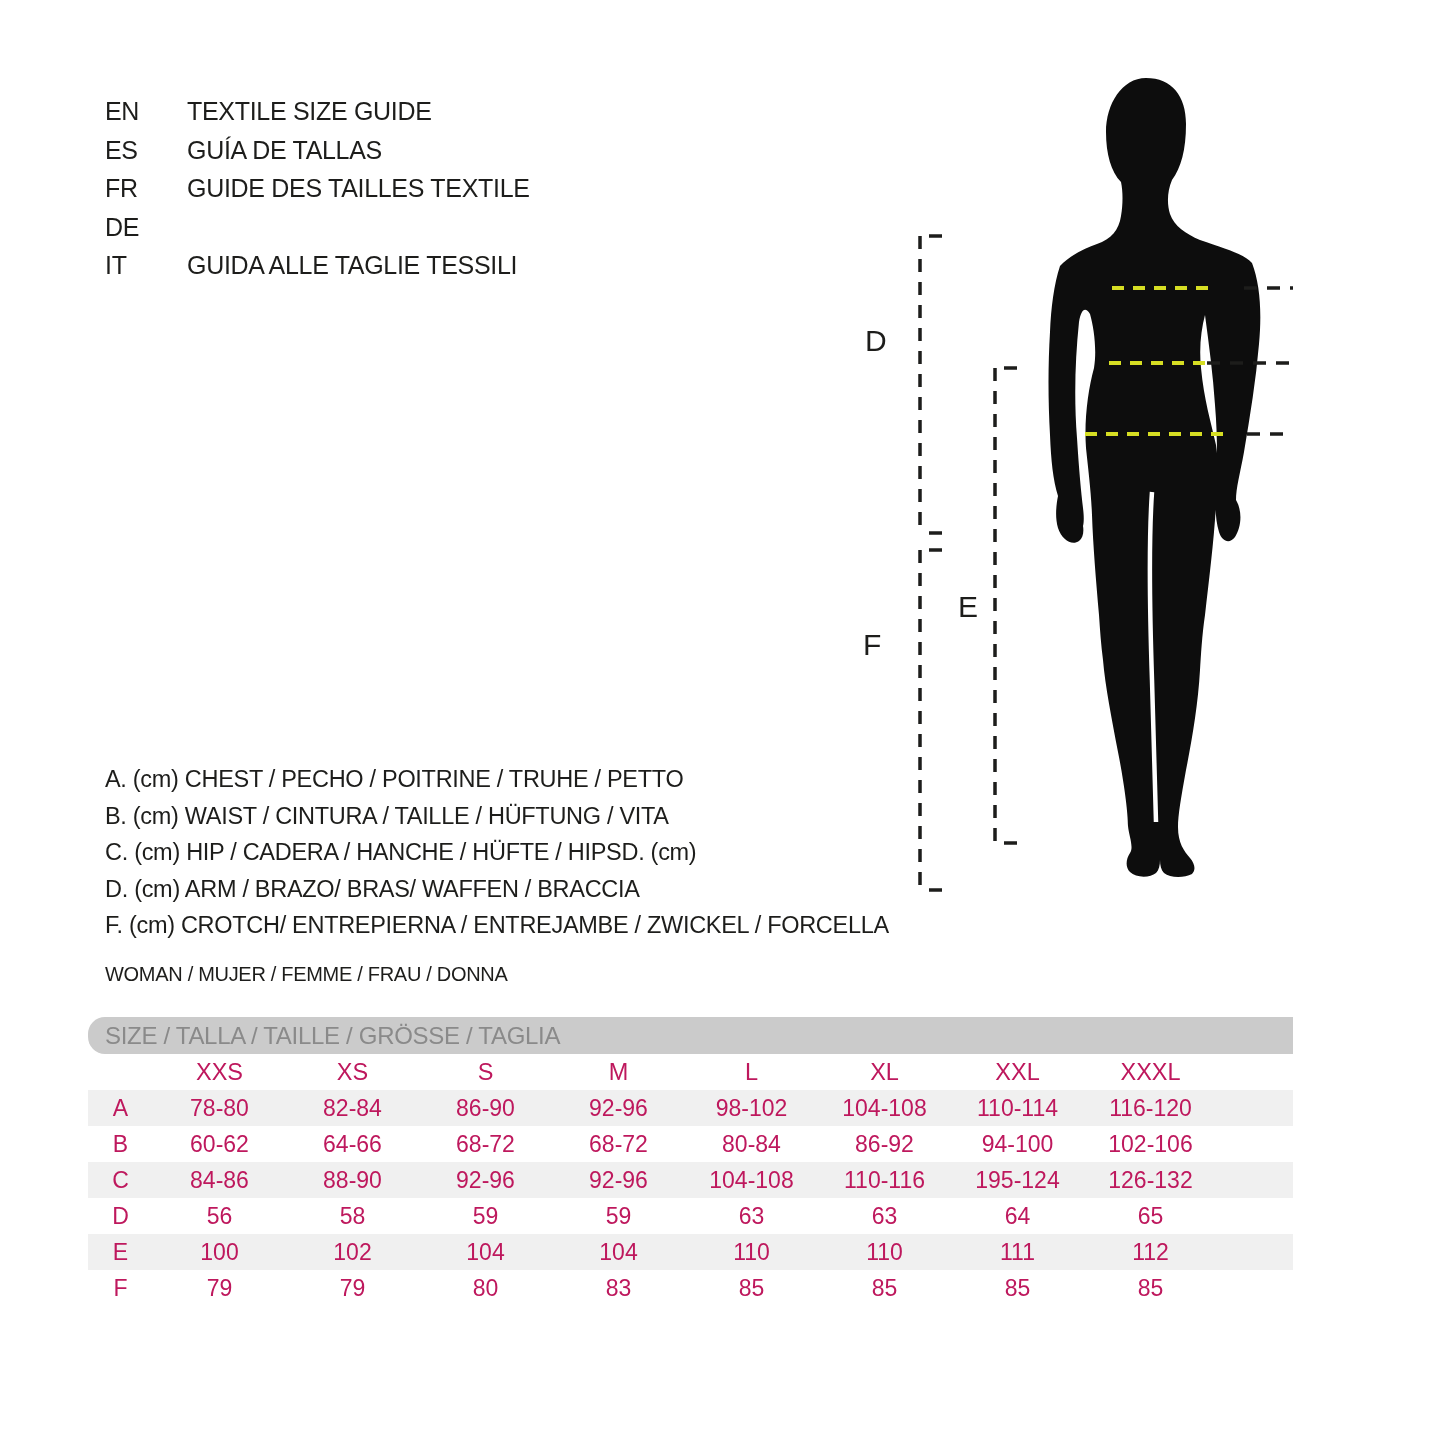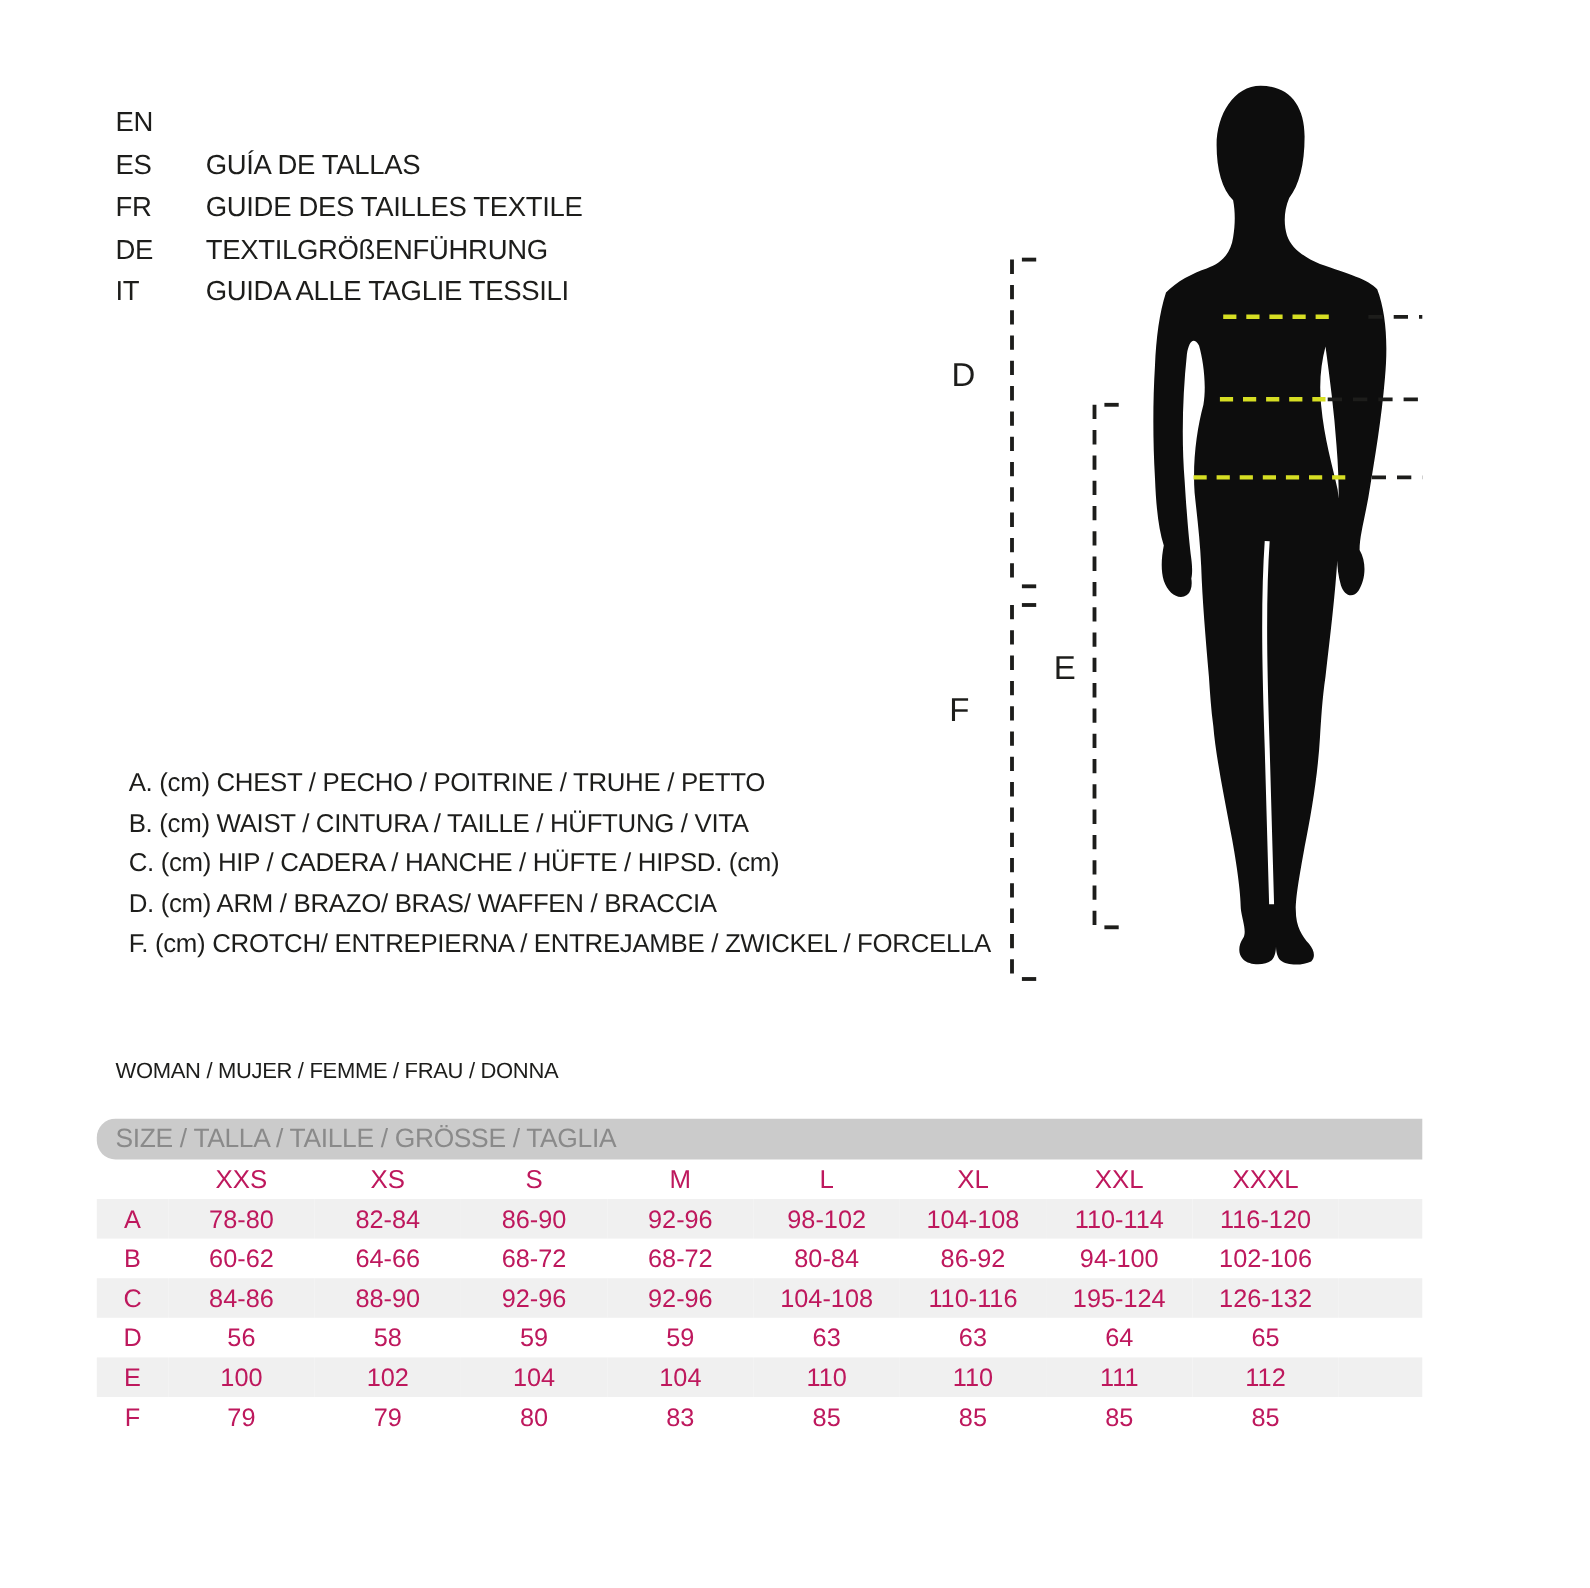--- a/index.html
+++ b/index.html
@@ -10,21 +10,21 @@
     font-family:"Liberation Sans", sans-serif;
     color:#1d1d1b;
     overflow:hidden;
   }
   
   .lang-block{position:absolute;left:105px;top:92px;}
   .lang-row{display:flex;height:38.5px;line-height:38.5px;font-size:25px;letter-spacing:-0.3px;}
   .lang-code{width:82px;flex:0 0 82px;}
   .lang-title{white-space:nowrap;}
   
-  .legend-block{position:absolute;left:105px;top:693px;margin-left:12px;}
+  .legend-block{position:absolute;left:105px;top:761px;}
   .legend-line{height:36.5px;line-height:36.5px;font-size:23.5px;letter-spacing:-0.3px;white-space:nowrap;}
   
   .section-heading{position:absolute;left:105px;top:963px;font-size:20px;letter-spacing:-0.3px;white-space:nowrap;}
   
   .table-wrap{position:absolute;left:88px;top:1017px;width:1260px;}
   .table-header-bar{
     height:37px;line-height:37px;background:#cbcbcb;color:#8a8a8a;
     font-size:24px;padding-left:17px;letter-spacing:-0.3px;box-sizing:border-box;border-radius:17px;
   }
   table.size-table{border-collapse:collapse;table-layout:fixed;width:1260px;color:#be185d;}
@@ -38,32 +38,32 @@
   .diagram-label{font-size:30px;fill:#1d1d1b;letter-spacing:-0.3px;}
 </style>
 </head>
 <body>
 
 <div class="canvas">
 
   <div class="lang-block">
     <div class="lang-row">
       <span class="lang-code">EN</span>
+      <span class="lang-title">TEXTILE SIZE GUIDE</span>
     </div>
     <div class="lang-row">
       <span class="lang-code">ES</span>
       <span class="lang-title">GUÍA DE TALLAS</span>
     </div>
     <div class="lang-row">
       <span class="lang-code">FR</span>
       <span class="lang-title">GUIDE DES TAILLES TEXTILE</span>
     </div>
     <div class="lang-row">
       <span class="lang-code">DE</span>
-      <span class="lang-title">TEXTILGRÖßENFÜHRUNG</span>
     </div>
     <div class="lang-row">
       <span class="lang-code">IT</span>
       <span class="lang-title">GUIDA ALLE TAGLIE TESSILI</span>
     </div>
   </div>
 
   <svg class="figure-svg" viewBox="0 0 600 860" xmlns="http://www.w3.org/2000/svg">
 
     <path fill="#0d0d0d" d="

